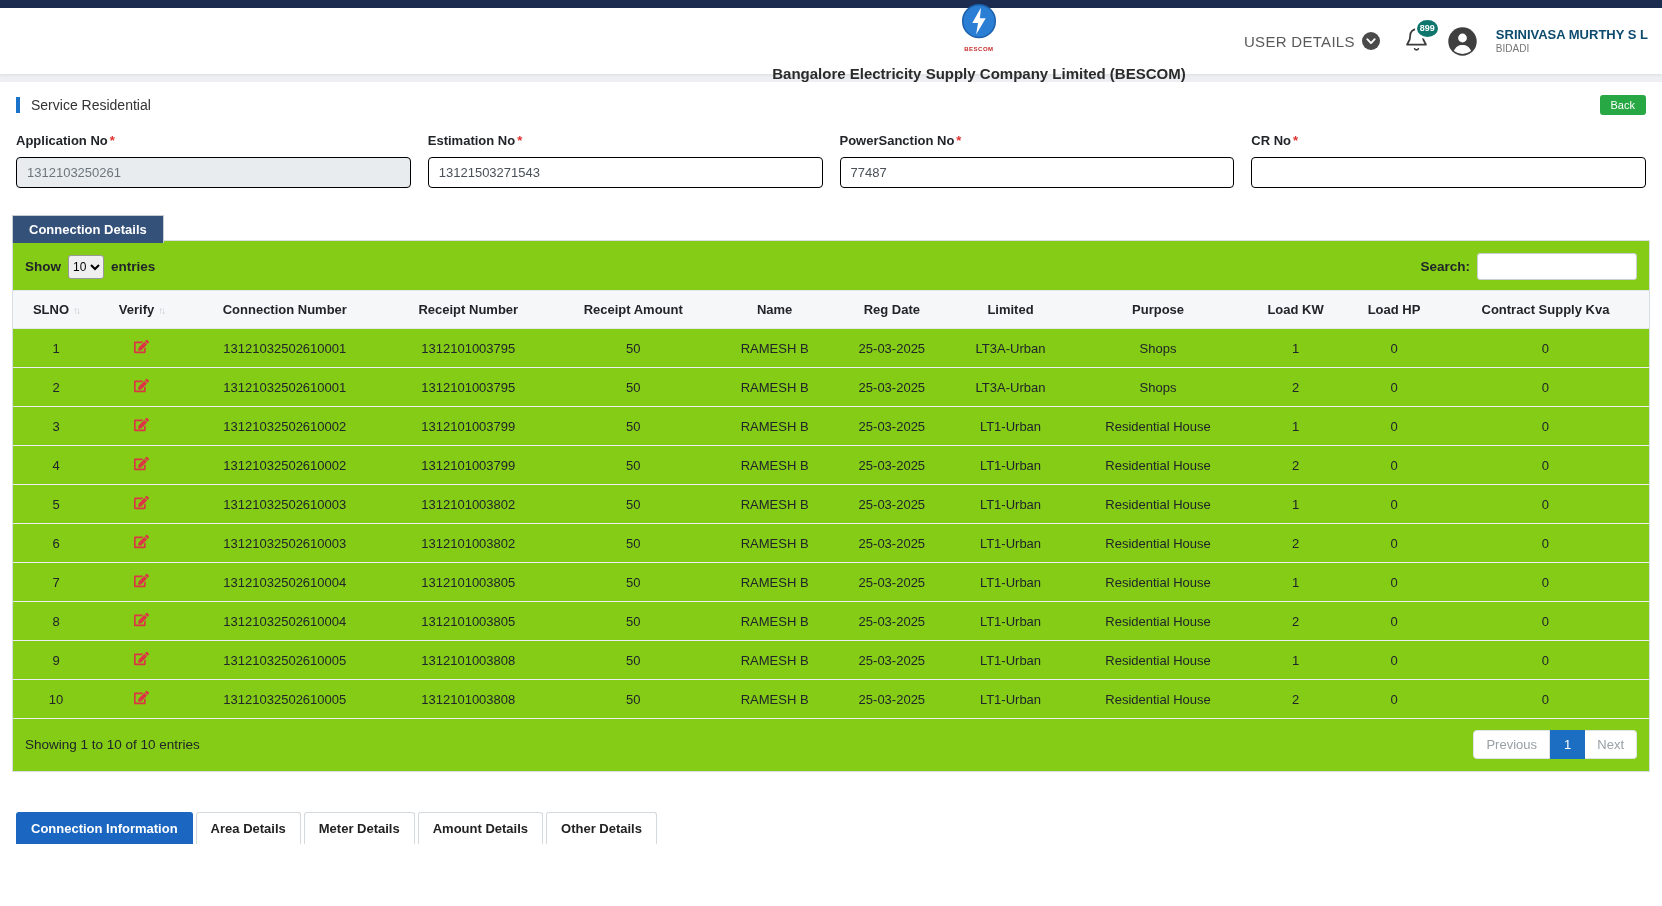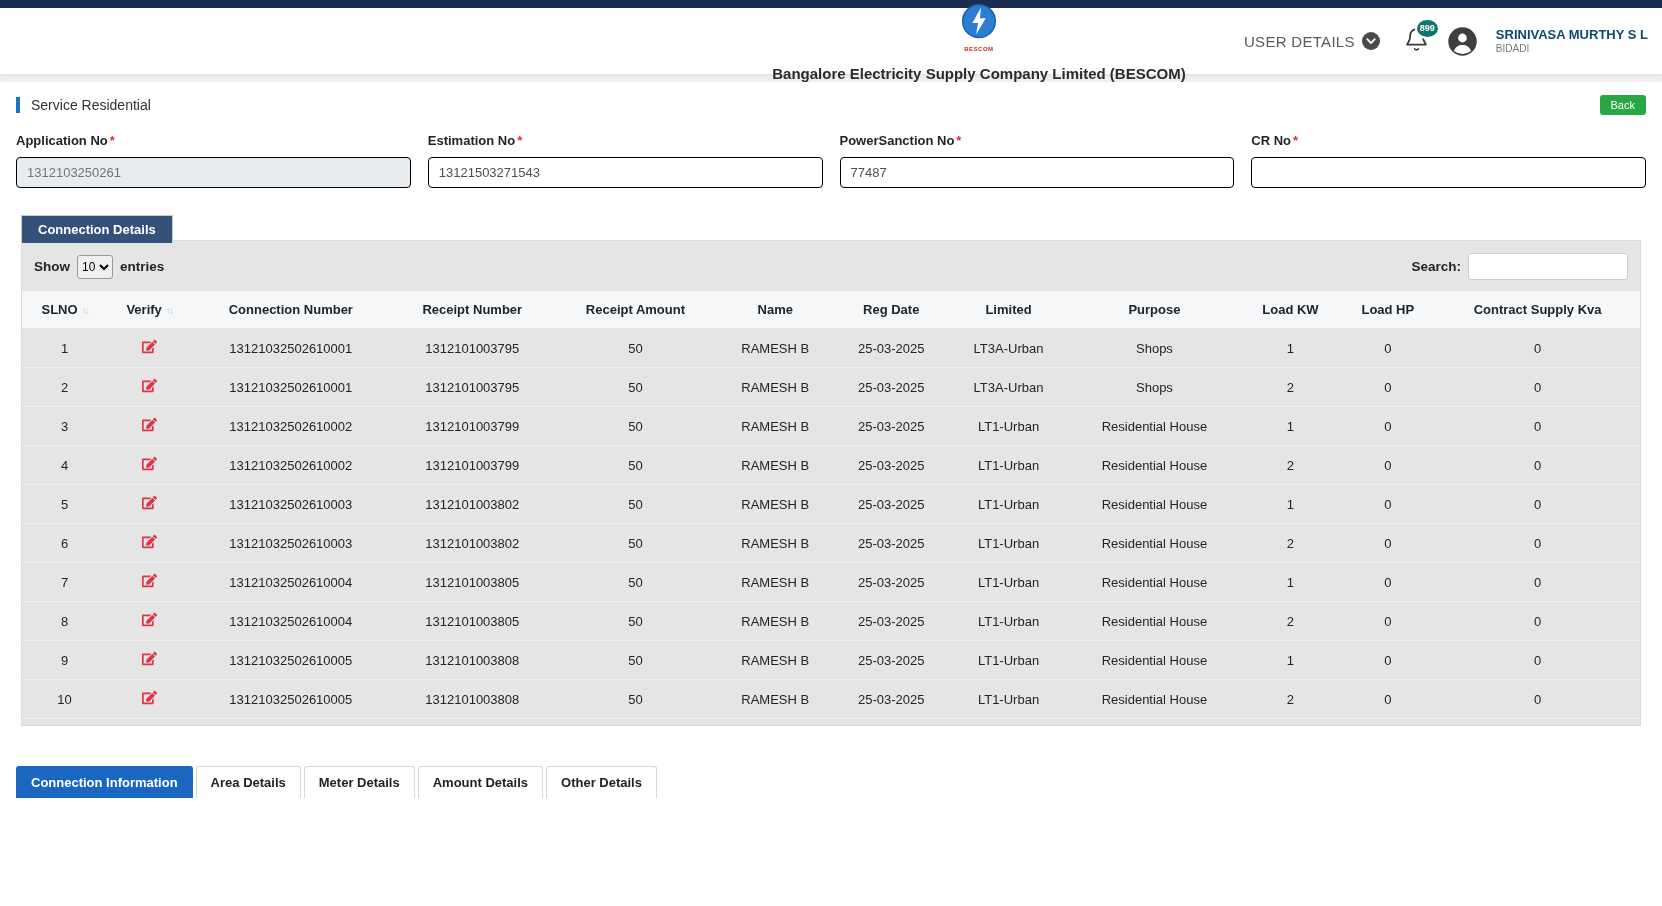--- a/index.html
+++ b/index.html
@@ -48,21 +48,21 @@
   .form-grid { padding:8px 16px 4px; display:grid; grid-template-columns:repeat(4,1fr); column-gap:17px; row-gap:14px; }
   .field label { display:block; font-size:13px; font-weight:700; color:#212529; margin-bottom:9px; }
   .req { color:#e03131; margin-left:2px; }
   .field input {
     width:100%; height:31px; border:1px solid #000000; border-radius:4px;
     padding:4px 10px; font-size:13px; color:#495057; background:#fff; font-family:inherit;
   }
   .field input.disabled { background:#e9ecef; color:#6c757d; }
 
   
-  .panel { margin:48px 21px 0; border:1px solid #d8dde3; position:relative; padding-bottom:6px; background:#e5e5e5; }
+  .panel { margin:48px 12px 0; border:1px solid #d8dde3; position:relative; padding-bottom:6px; background:#84cc16; }
   .panel-tab {
     position:absolute; top:-26px; left:-1px; background:#345179; color:#fff;
     font-size:13px; font-weight:bold; padding:6px 16px; border:1px solid #c6ccd4; border-bottom:none;
   }
   .table-controls { display:flex; justify-content:space-between; align-items:center; padding:12px 12px 10px; }
   .show-group, .search-group { display:flex; align-items:center; gap:7px; font-size:13.5px; font-weight:600; color:#212529; }
   .show-group select { height:24px; font-size:12px; border:1px solid #999; border-radius:3px; font-family:inherit; }
   .search-group input { height:27px; width:160px; border:1px solid #c9ced3; border-radius:3px; padding:2px 8px; font-size:13px; font-family:inherit; }
 
   table.data { width:100%; border-collapse:collapse; font-size:13px; color:#212529; }
@@ -355,20 +355,28 @@
           <td>25-03-2025</td>
           <td>LT1-Urban</td>
           <td>Residential House</td>
           <td>2</td>
           <td>0</td>
           <td>0</td>
         </tr>
       </tbody>
   </table>
 
+  <div class="table-footer">
+    <div>Showing 1 to 10 of 10 entries</div>
+    <div class="pagination">
+      <button class="page-btn prev">Previous</button>
+      <button class="page-current">1</button>
+      <button class="page-btn next">Next</button>
+    </div>
+  </div>
 </section>
 
 <div class="tabs-row">
     <div class="tab active">Connection Information</div>
     <div class="tab">Area Details</div>
     <div class="tab">Meter Details</div>
     <div class="tab">Amount Details</div>
     <div class="tab">Other Details</div>
   </div>
 

